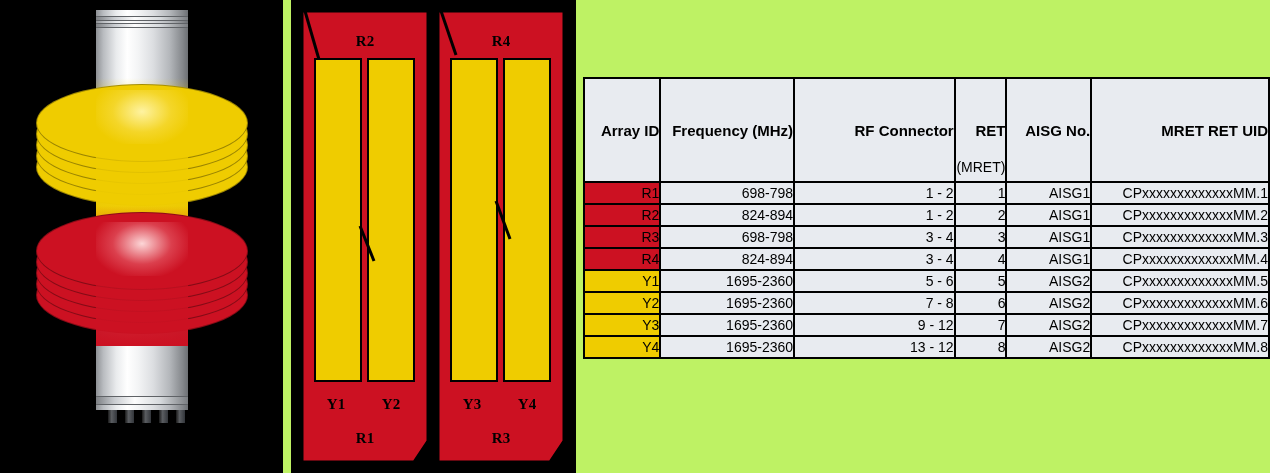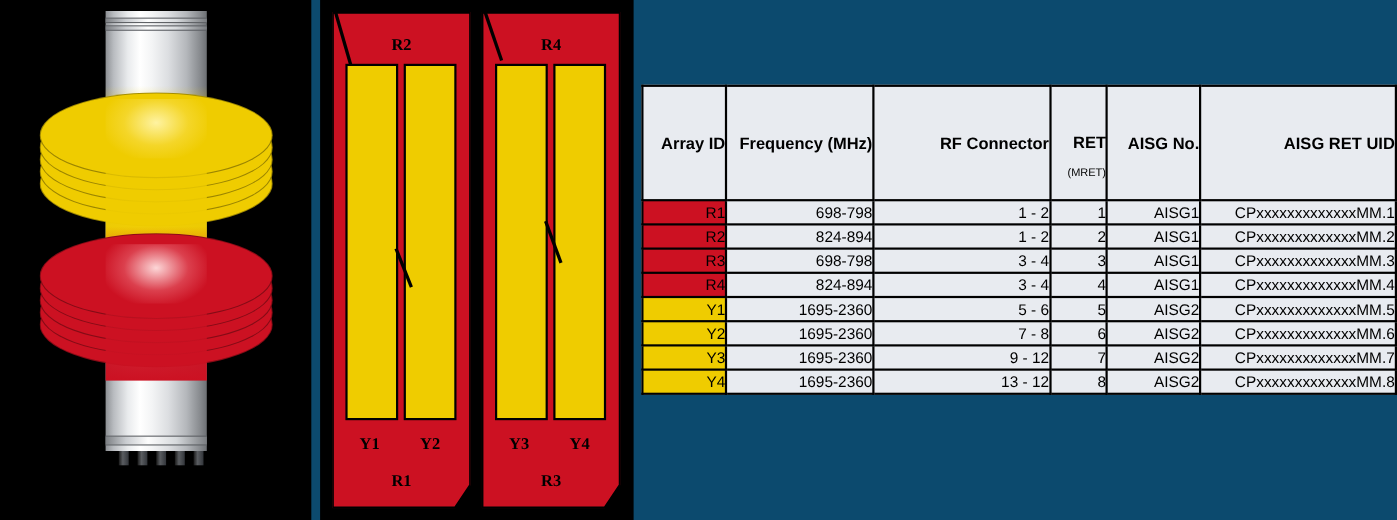--- a/index.html
+++ b/index.html
@@ -8,21 +8,21 @@
     margin: 0;
     padding: 0;
     background: #ffffff;
     font-family: "Liberation Sans", sans-serif;
   }
   #screen {
     position: relative;
     width: 1270px;
     height: 473px;
     overflow: hidden;
-    background: #0c4a6e;
+    background: #bef264;
   }
 
   
   #antenna-panel {
     position: absolute;
     left: 0; top: 0;
     width: 283px; height: 473px;
     background: #000000;
     overflow: hidden;
   }
@@ -189,22 +189,22 @@
   table#config-table tbody td {
     height: 22px;
     font-size: 14px;
     font-weight: normal;
     vertical-align: middle;
   }
   .th-inner { position: relative; height: 100%; display: flex;
               align-items: center; justify-content: center; }
   .ret-main { position: absolute; left: 0; right: 0; top: 50%;
               transform: translateY(-50%); font-size: 15px; font-weight: bold; }
-  .ret-sub  { position: absolute; left: 0; right: 0; bottom: 18px;
-              font-size: 10px; font-weight: normal; }
+  .ret-sub  { position: absolute; left: 0; right: 0; bottom: 6px;
+              font-size: 14px; font-weight: normal; }
   td.id-red    { background: #CC1122 !important; font-weight: normal; }
   td.id-yellow { background: #EFCC00 !important; font-weight: normal; }
   
   .col-array { width: 79px; }
   .col-freq  { width: 138px; }
   .col-rf    { width: 167px; }
   .col-ret   { width: 55px; }
   .col-aisg  { width: 88px; }
   .col-uid   { width: 180px; }
 </style>
@@ -296,21 +296,21 @@
           <th class="col-ret">
             <div class="th-inner">
               <span class="ret-main">RET</span>
               <span class="ret-sub">(MRET)</span>
             </div>
           </th>
           <th class="col-aisg">
             <span>AISG No.</span>
           </th>
           <th class="col-uid">
-            <span>AISG RET UID</span>
+            <span>MRET RET UID</span>
           </th>
         </tr>
       </thead>
       <tbody id="table-body">
           <tr>
             <td class="col-array id-red">R1</td>
             <td class="col-freq">698-798</td>
             <td class="col-rf">1 - 2</td>
             <td class="col-ret">1</td>
             <td class="col-aisg">AISG1</td>

